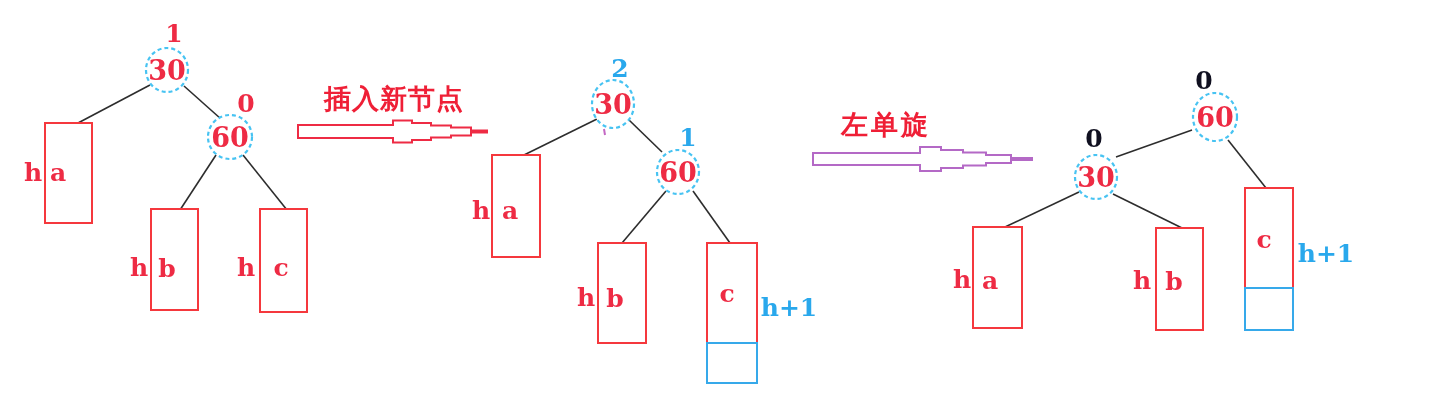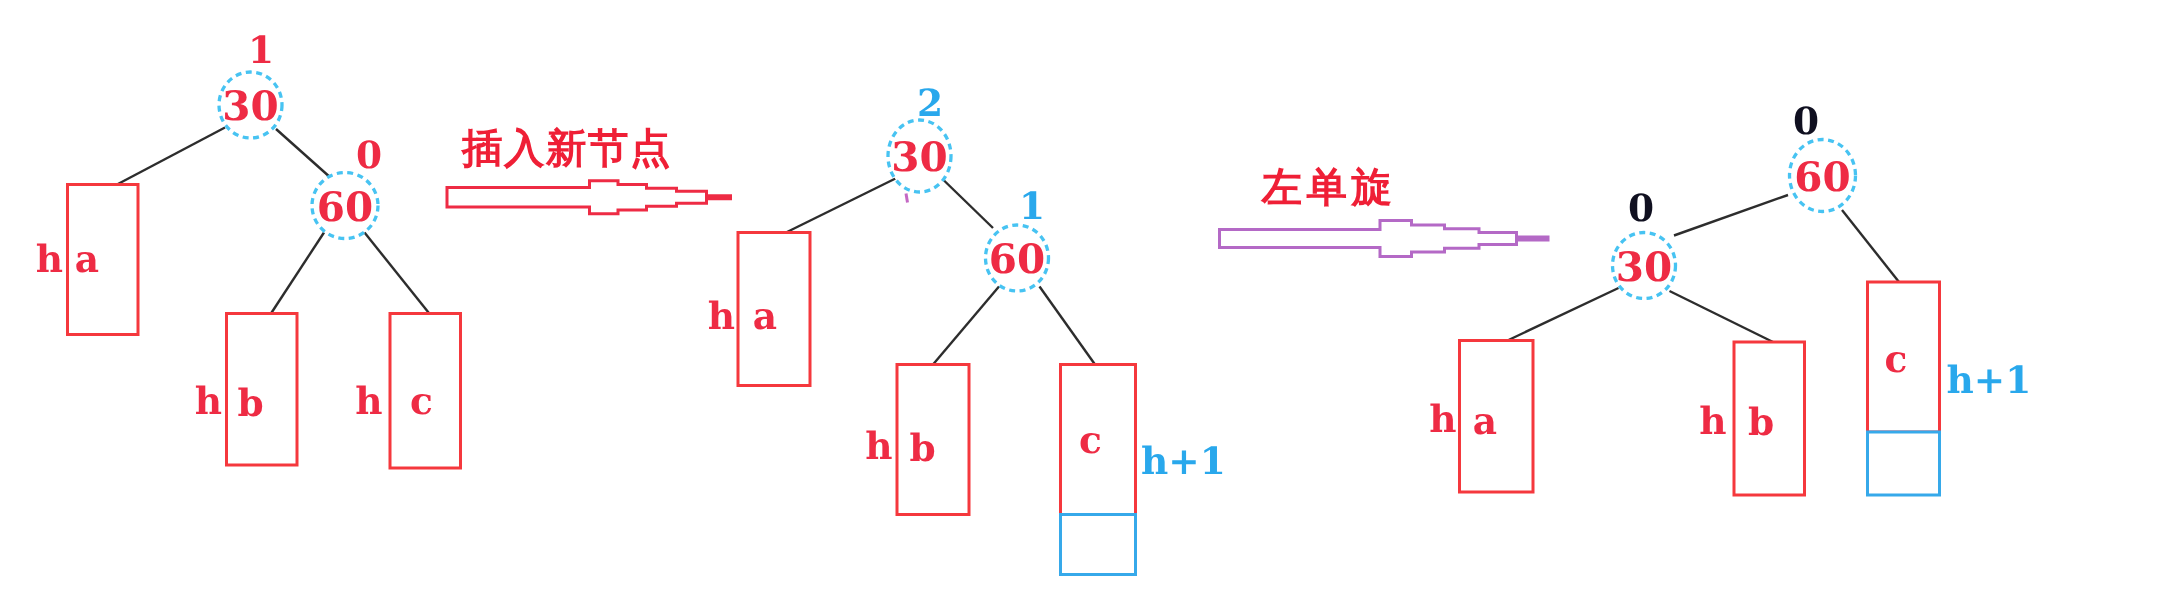--- a/index.html
+++ b/index.html
@@ -18,21 +18,21 @@
   .lbl  { font-family: "DejaVu Serif", serif; font-weight: bold; font-size: 25px; }
   .arrow-label {
     position: absolute;
     color: #ef1f36;
     font-family: "Liberation Sans", sans-serif;
     font-weight: bold;
     font-size: 27px;
     text-align: center;
     white-space: nowrap;
   }
-  #label-insert { left: 300px; top: 81px;  width: 156px; letter-spacing: 1px; font-family: Liberation Mono, monospace; }
+  #label-insert { left: 316px; top: 81px;  width: 156px; letter-spacing: 1px; font-family: Liberation Mono, monospace; }
   #label-rotate { left: 834px; top: 107px; width: 104px; letter-spacing: 3px; }
 </style>
 </head>
 <body>
 
 <div class="canvas">
   <svg id="svg" width="1443" height="410" viewBox="0 0 1443 410">
       <line x1="150" y1="85" x2="78" y2="123" stroke="#2d2d2d" stroke-width="1.6"></line>
       <line x1="184" y1="86" x2="221" y2="119" stroke="#2d2d2d" stroke-width="1.6"></line>
       <line x1="216" y1="155" x2="180" y2="210" stroke="#2d2d2d" stroke-width="1.6"></line>

